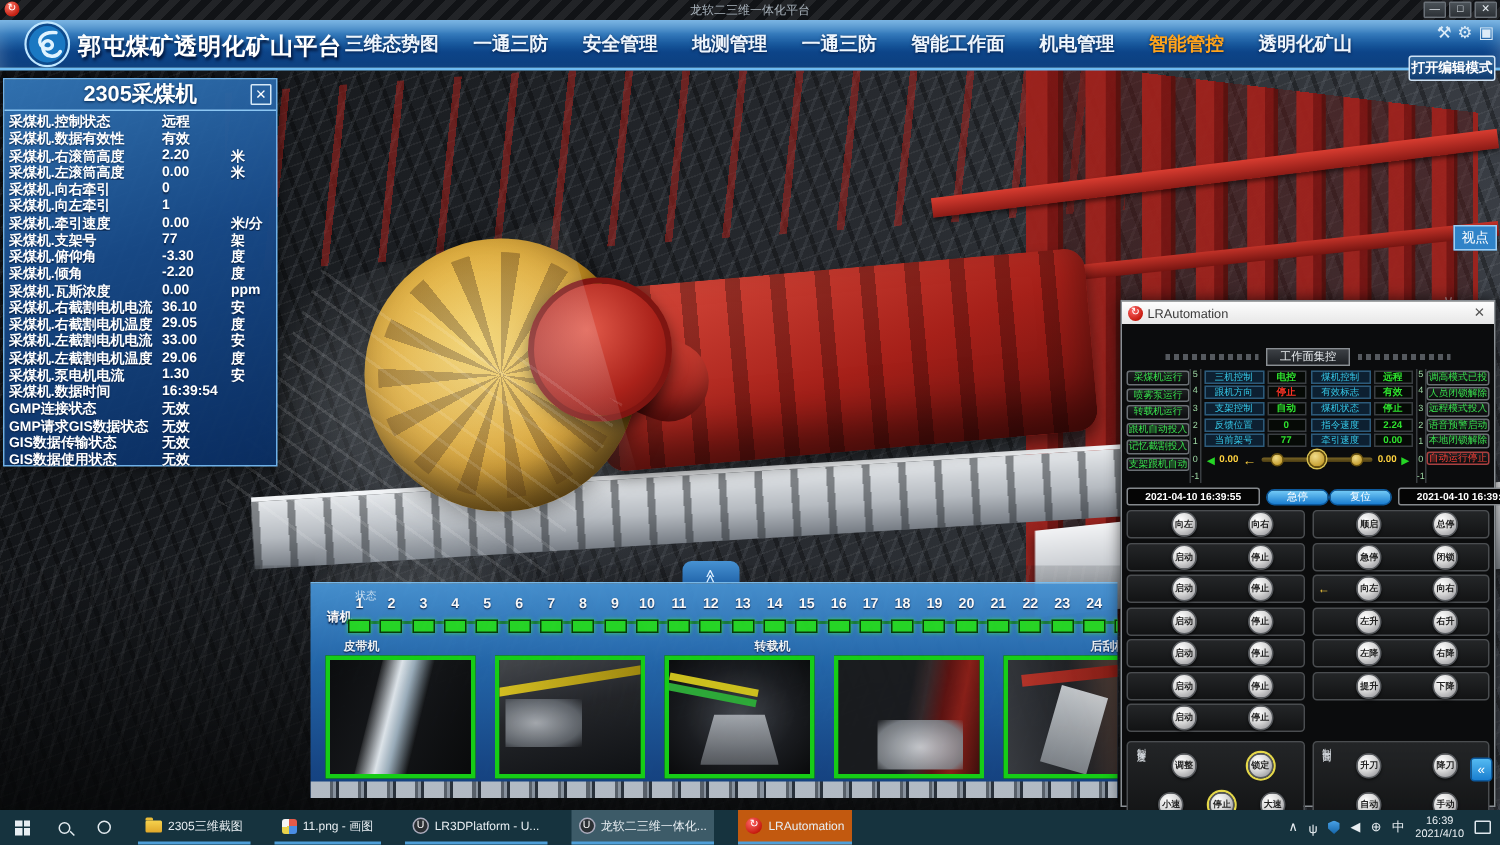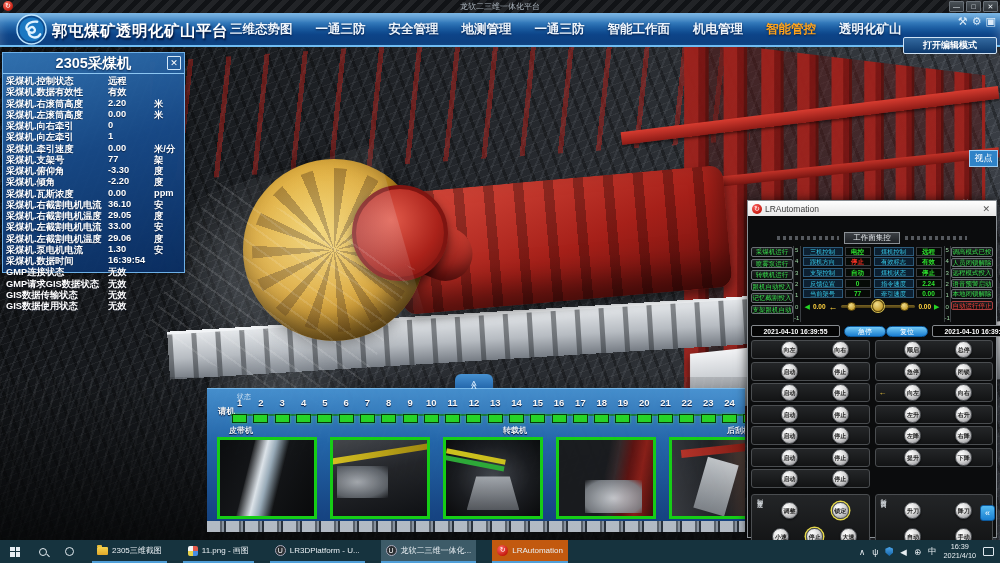--- a/index.html
+++ b/index.html
@@ -25,21 +25,21 @@
     border-bottom:2px solid #6fbcf2; box-shadow:inset 0 8px 12px rgba(255,255,255,.25); }
   .brand-logo { position:absolute; left:16px; top:1px; width:31px; height:31px; }
   .brand { position:absolute; left:52px; top:8px; font-size:15.5px; font-weight:bold; color:#fff;
     letter-spacing:.5px; text-shadow:1px 2px 2px rgba(0,10,40,.85); white-space:nowrap; }
   .menu { position:absolute; left:230px; top:0; height:100%; display:flex; align-items:center; gap:23px; }
   .nav-item { font-size:12.5px; font-weight:bold; color:#eef5fc; white-space:nowrap;
     text-shadow:0 1px 2px rgba(0,10,40,.7); cursor:pointer; }
   .nav-item.active { color:#ffa41c; }
   .corner-icons { position:absolute; right:4px; top:2px; display:flex; gap:4px; color:#dcebf8; font-size:11px; }
   .corner-icons span { cursor:pointer; }
-  .edit-btn { position:absolute; right:3px; top:37px; z-index:31; padding:1px 19px; font-size:9px; font-weight:bold;
+  .edit-btn { position:absolute; right:3px; top:37px; z-index:31; padding:1px 1px; font-size:9px; font-weight:bold;
     color:#fff; background:linear-gradient(#33699f,#0e3a6e); border:1px solid #cfe2f4; border-radius:2px; cursor:pointer; }
 
   
   .scene { position:absolute; left:0; top:47px; width:1000px; height:493px; overflow:hidden; z-index:1;
     background:linear-gradient(105deg,#101215 0%,#1b1e22 25%,#26292e 50%,#303439 72%,#3e424a 100%); }
   .rock { position:absolute; inset:0;
     background:repeating-linear-gradient(112deg, rgba(205,215,228,.07) 0 2px, transparent 2px 10px),
       repeating-linear-gradient(70deg, rgba(0,0,0,.30) 0 3px, transparent 3px 13px),
       repeating-linear-gradient(160deg, rgba(255,255,255,.05) 0 1px, transparent 1px 7px); }
   .glow { position:absolute; left:110px; top:90px; width:500px; height:310px;
@@ -81,21 +81,21 @@
     background:radial-gradient(ellipse at 72% 40%, rgba(240,248,255,.55), transparent 62%); }
   .spray2 { position:absolute; left:170px; top:170px; width:220px; height:170px; transform:rotate(24deg); opacity:.35;
     background:repeating-linear-gradient(12deg, rgba(255,255,255,.3) 0 2px, transparent 2px 15px); }
   .spray3 { position:absolute; left:210px; top:300px; width:160px; height:90px; opacity:.45;
     background:radial-gradient(ellipse at 40% 60%, rgba(235,245,255,.6), transparent 65%); }
   .floor { position:absolute; left:0; top:330px; width:780px; height:170px;
     background:linear-gradient(rgba(18,20,23,.15), rgba(6,7,8,.9)),
       repeating-linear-gradient(100deg, rgba(255,255,255,.05) 0 2px, transparent 2px 9px); }
 
   
-  .mpanel { position:absolute; left:2px; top:52px; width:183px; height:221px; z-index:10;
+  .mpanel { position:absolute; left:2px; top:52px; width:183px; height:259px; z-index:10;
     background:linear-gradient(165deg, rgba(50,116,180,.97) 0%, rgba(24,74,136,.97) 45%, rgba(10,46,98,.97) 100%);
     border:1px solid #6db0e8; box-shadow:0 0 8px rgba(0,0,0,.6); }
   .mpanel-head { position:relative; height:21px; border-bottom:1px solid #8cc6f2; text-align:center;
     font-size:14.5px; font-weight:bold; color:#fff; text-shadow:0 1px 2px #00224a; line-height:20px; }
   .mpanel-close { position:absolute; right:3px; top:3px; width:14px; height:14px; border:1px solid #d6e9f8;
     color:#fff; font-size:9px; line-height:12px; text-align:center; cursor:pointer; border-radius:1px; }
   .m-rows { padding:1px 3px 0 3px; }
   .m-row { display:flex; height:11.25px; }
   .m-row span { font-size:9.3px; font-weight:bold; color:#fff; text-shadow:0 1px 1px rgba(0,10,30,.6);
     white-space:nowrap; overflow:hidden; }

